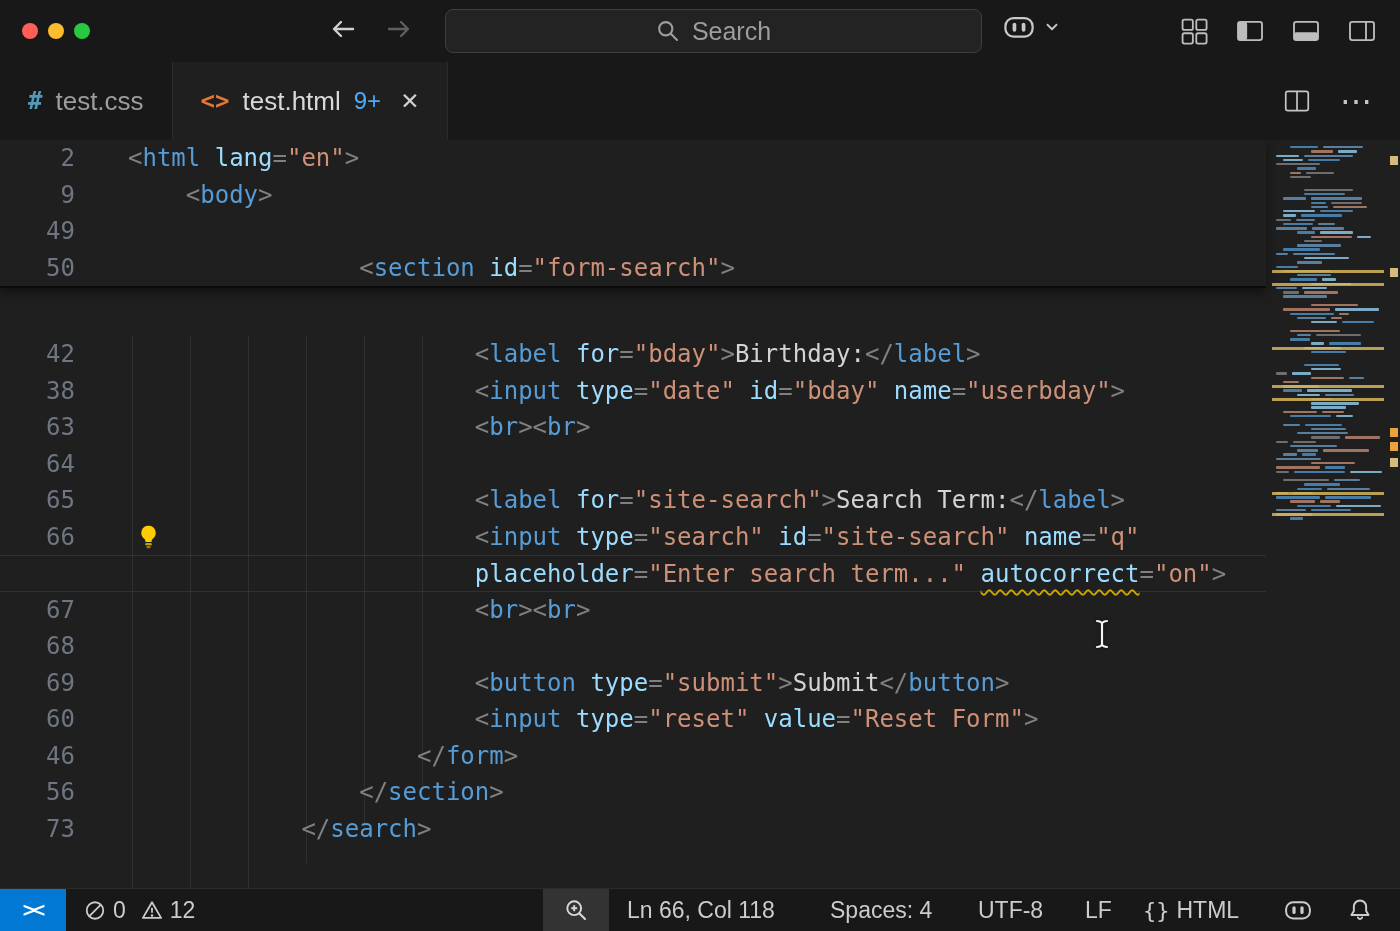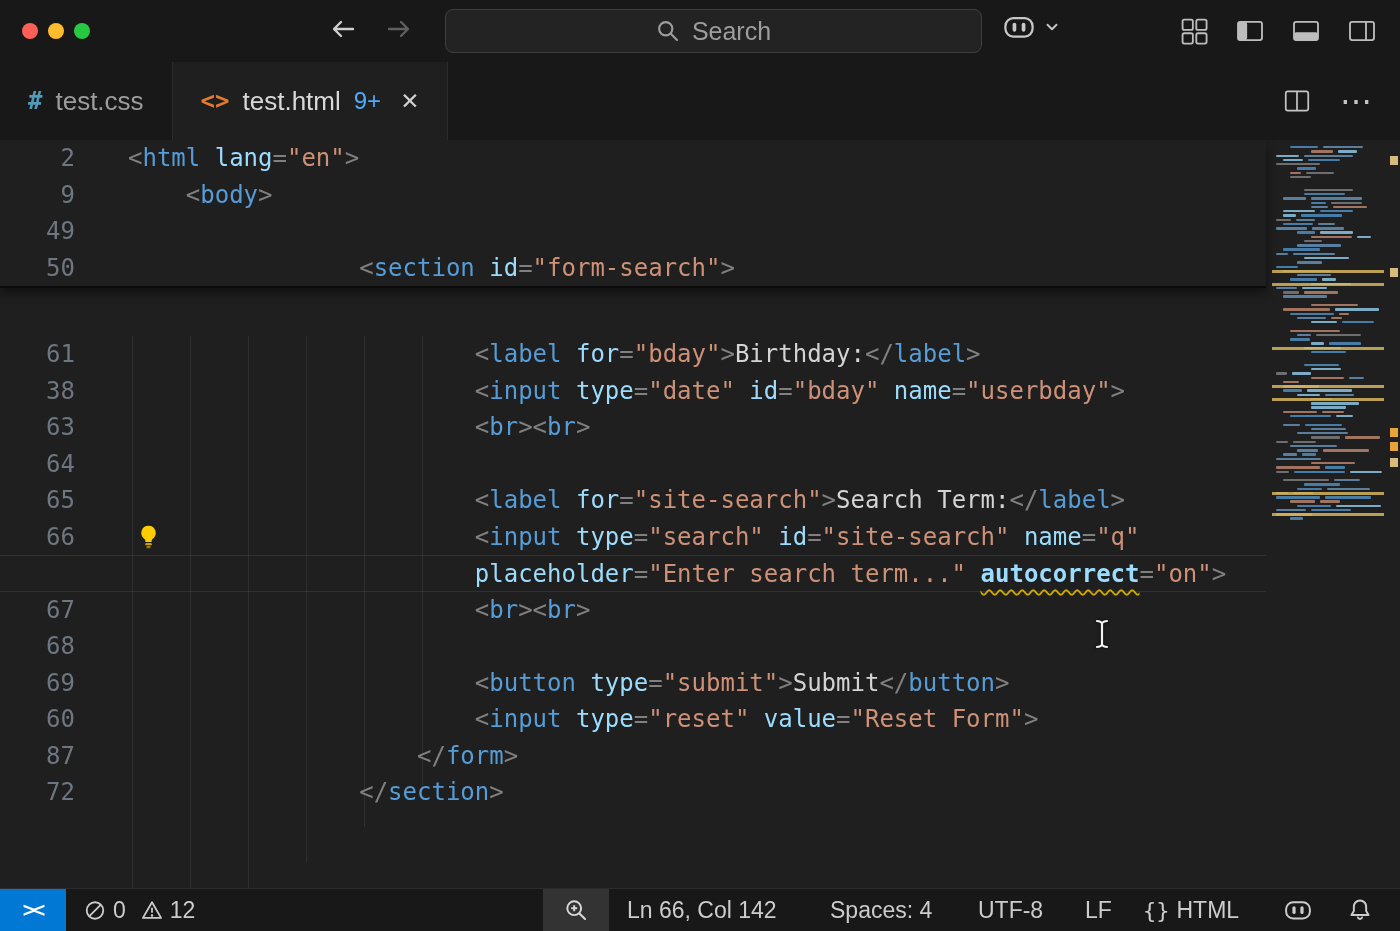--- a/index.html
+++ b/index.html
@@ -32,21 +32,21 @@
   .editor{position:relative;height:748px;background:#1f1f1f;overflow:hidden;
           font-family:"DejaVu Sans Mono","Liberation Mono",monospace;font-size:24px;}
   .row{display:flex;height:36.5px;line-height:36.5px;position:relative;}
   .row.current{border-top:1px solid rgba(255,255,255,0.08);border-bottom:1px solid rgba(255,255,255,0.08);box-sizing:border-box;}
   .num{width:75px;text-align:right;color:#6e7681;flex:none;user-select:none;}
   .content{padding-left:53px;white-space:pre;}
   .tk-ws{white-space:pre;}
   .tk-p{color:#808080;}
   .tk-tag{color:#569cd6;}
   .tk-attr{color:#9cdcfe;}
-  .tk-attrw{color:#9cdcfe;text-decoration:underline wavy #cca700;text-decoration-thickness:2px;text-underline-offset:7px;font-weight:bold;}
+  .tk-attrw{color:#9cdcfe;text-decoration:underline wavy #cca700;text-decoration-thickness:2px;text-underline-offset:7px;}
   .tk-str{color:#ce9178;}
   .tk-txt{color:#d4d4d4;}
   .sticky{position:absolute;top:0;left:0;right:134px;background:#1f1f1f;z-index:6;
           border-bottom:2px solid #0b0b0b;box-shadow:0 5px 10px rgba(0,0,0,0.45);}
   .codearea{position:absolute;top:184px;left:0;right:134px;padding-top:12px;z-index:2;}
   .guide{position:absolute;width:1px;background:#2f2f2f;z-index:1;}
   .bulb{position:absolute;left:136px;top:5px;}
 
   
   .minimap{position:absolute;top:0;right:0;width:130px;height:100%;background:#1f1f1f;z-index:5;}
@@ -148,21 +148,21 @@
     <div id="guides">
         <div class="guide" style="left: 132px; top: 196px; height: 564px;"></div>
         <div class="guide" style="left: 190px; top: 196px; height: 564px;"></div>
         <div class="guide" style="left: 248px; top: 196px; height: 564px;"></div>
         <div class="guide" style="left: 306px; top: 196px; height: 527px;"></div>
         <div class="guide" style="left: 364px; top: 196px; height: 491px;"></div>
         <div class="guide" style="left: 422px; top: 196px; height: 454px;"></div>
       </div>
     <div class="codearea" id="codeLines">
         <div class="row">
-          <span class="num">61</span>
+          <span class="num">42</span>
           <span class="content"><span class="tk-ws">                        </span><span class="tk-p">&lt;</span><span class="tk-tag">label</span><span class="tk-ws"> </span><span class="tk-attr">for</span><span class="tk-p">=</span><span class="tk-str">"bday"</span><span class="tk-p">&gt;</span><span class="tk-txt">Birthday:</span><span class="tk-p">&lt;/</span><span class="tk-tag">label</span><span class="tk-p">&gt;</span></span>
         </div>
         <div class="row">
           <span class="num">38</span>
           <span class="content"><span class="tk-ws">                        </span><span class="tk-p">&lt;</span><span class="tk-tag">input</span><span class="tk-ws"> </span><span class="tk-attr">type</span><span class="tk-p">=</span><span class="tk-str">"date"</span><span class="tk-ws"> </span><span class="tk-attr">id</span><span class="tk-p">=</span><span class="tk-str">"bday"</span><span class="tk-ws"> </span><span class="tk-attr">name</span><span class="tk-p">=</span><span class="tk-str">"userbday"</span><span class="tk-p">&gt;</span></span>
         </div>
         <div class="row">
           <span class="num">63</span>
           <span class="content"><span class="tk-ws">                        </span><span class="tk-p">&lt;</span><span class="tk-tag">br</span><span class="tk-p">&gt;&lt;</span><span class="tk-tag">br</span><span class="tk-p">&gt;</span></span>
         </div>
@@ -197,26 +197,30 @@
         </div>
         <div class="row">
           <span class="num">69</span>
           <span class="content"><span class="tk-ws">                        </span><span class="tk-p">&lt;</span><span class="tk-tag">button</span><span class="tk-ws"> </span><span class="tk-attr">type</span><span class="tk-p">=</span><span class="tk-str">"submit"</span><span class="tk-p">&gt;</span><span class="tk-txt">Submit</span><span class="tk-p">&lt;/</span><span class="tk-tag">button</span><span class="tk-p">&gt;</span></span>
         </div>
         <div class="row">
           <span class="num">60</span>
           <span class="content"><span class="tk-ws">                        </span><span class="tk-p">&lt;</span><span class="tk-tag">input</span><span class="tk-ws"> </span><span class="tk-attr">type</span><span class="tk-p">=</span><span class="tk-str">"reset"</span><span class="tk-ws"> </span><span class="tk-attr">value</span><span class="tk-p">=</span><span class="tk-str">"Reset Form"</span><span class="tk-p">&gt;</span></span>
         </div>
         <div class="row">
-          <span class="num">87</span>
+          <span class="num">46</span>
           <span class="content"><span class="tk-ws">                    </span><span class="tk-p">&lt;/</span><span class="tk-tag">form</span><span class="tk-p">&gt;</span></span>
         </div>
         <div class="row">
-          <span class="num">72</span>
+          <span class="num">56</span>
           <span class="content"><span class="tk-ws">                </span><span class="tk-p">&lt;/</span><span class="tk-tag">section</span><span class="tk-p">&gt;</span></span>
+        </div>
+        <div class="row">
+          <span class="num">73</span>
+          <span class="content"><span class="tk-ws">            </span><span class="tk-p">&lt;/</span><span class="tk-tag">search</span><span class="tk-p">&gt;</span></span>
         </div>
       </div>
     <div class="sticky" id="stickyLines">
         <div class="row">
           <span class="num">2</span>
           <span class="content"><span class="tk-p">&lt;</span><span class="tk-tag">html</span><span class="tk-ws"> </span><span class="tk-attr">lang</span><span class="tk-p">=</span><span class="tk-str">"en"</span><span class="tk-p">&gt;</span></span>
         </div>
         <div class="row">
           <span class="num">9</span>
           <span class="content"><span class="tk-ws">    </span><span class="tk-p">&lt;</span><span class="tk-tag">body</span><span class="tk-p">&gt;</span></span>
@@ -395,21 +399,21 @@
     </div>
     <div class="sb-zoom">
       <svg width="24" height="24" viewBox="0 0 16 16">
         <circle cx="6.8" cy="6.8" r="4.6" stroke="#d8d8d8" stroke-width="1.3" fill="none"></circle>
         <line x1="10.3" y1="10.3" x2="14" y2="14" stroke="#d8d8d8" stroke-width="1.4" stroke-linecap="round"></line>
         <line x1="6.8" y1="4.8" x2="6.8" y2="8.8" stroke="#d8d8d8" stroke-width="1.3"></line>
         <line x1="4.8" y1="6.8" x2="8.8" y2="6.8" stroke="#d8d8d8" stroke-width="1.3"></line>
       </svg>
     </div>
     <div class="sb-item" style="left:627px">
-      <span>Ln 66, Col 142</span>
+      <span>Ln 66, Col 118</span>
     </div>
     <div class="sb-item" style="left:830px">
       <span>Spaces: 4</span>
     </div>
     <div class="sb-item" style="left:978px">
       <span>UTF-8</span>
     </div>
     <div class="sb-item" style="left:1085px">
       <span>LF</span>
     </div>

